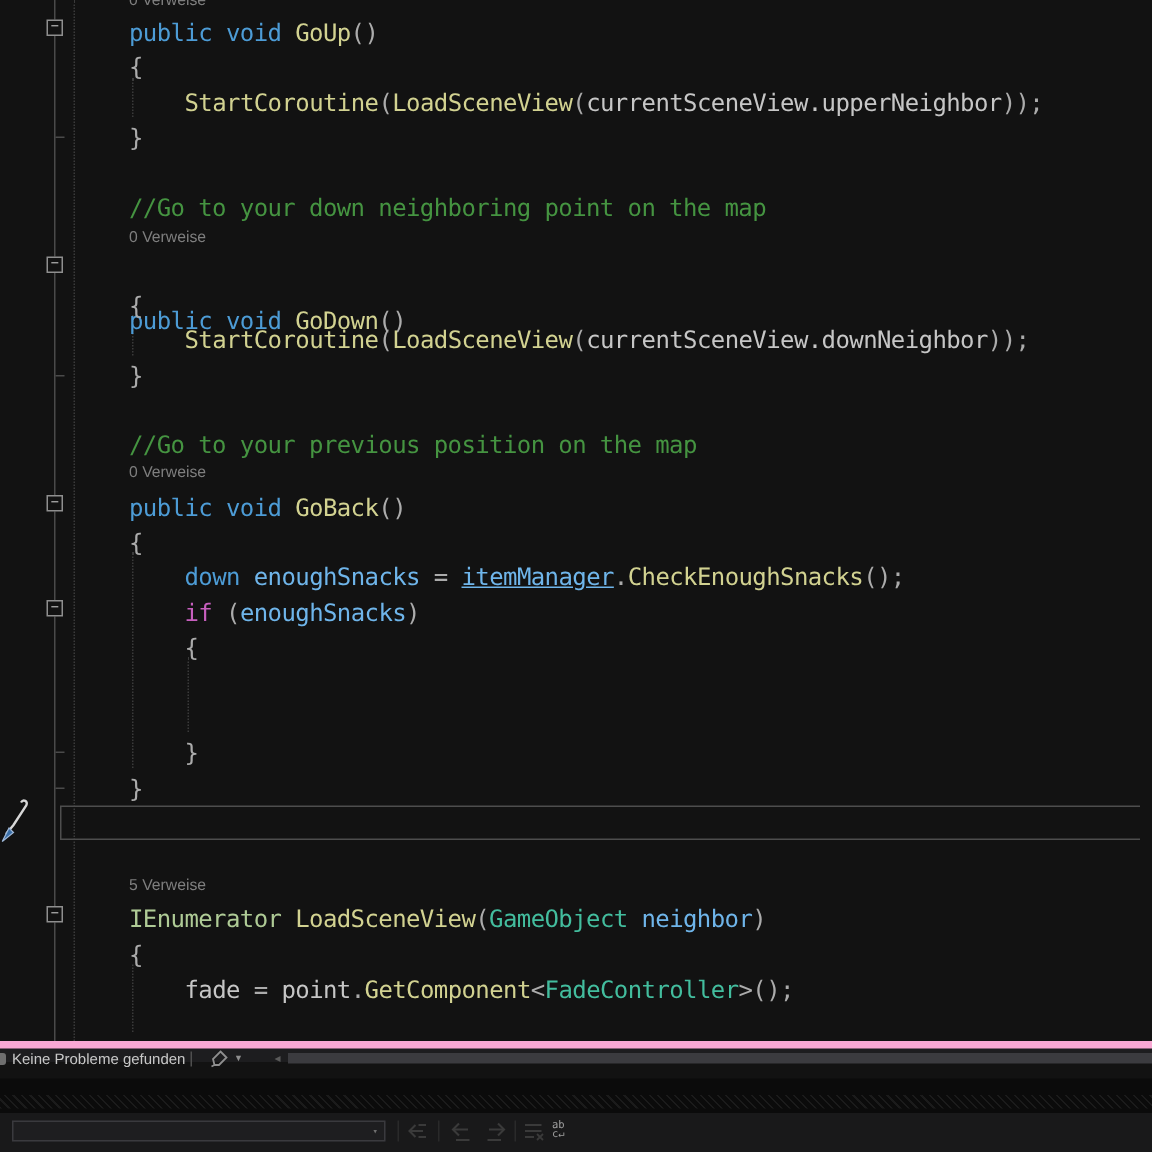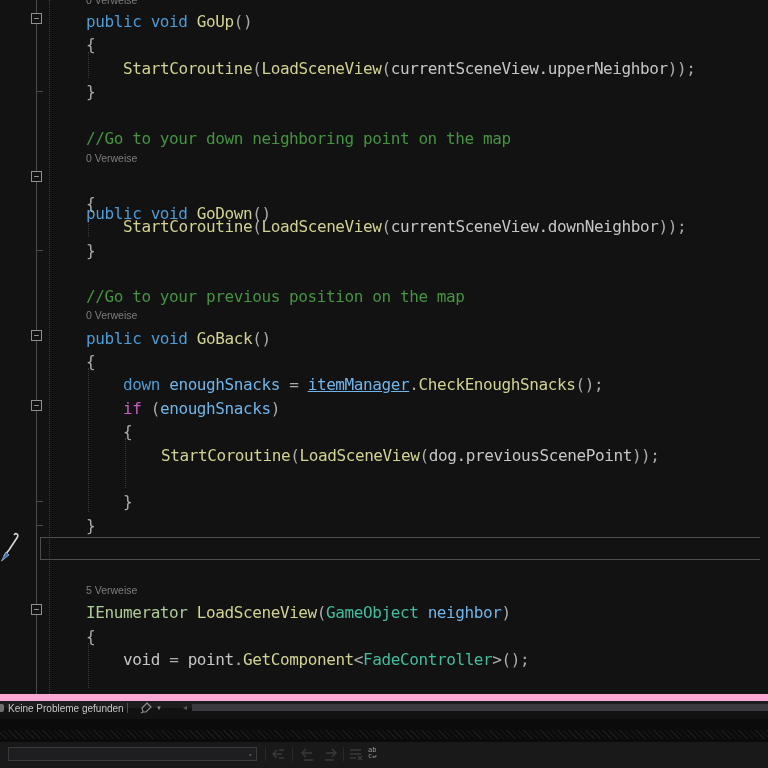--- a/index.html
+++ b/index.html
@@ -18,21 +18,21 @@
   .line.lens{font-size:10.5px;line-height:14px;font-family:"Liberation Sans",sans-serif;letter-spacing:0;}
   .kw{color:#4d9cd6}.ctrl{color:#c75fbe}.m{color:#d2d291}.ty{color:#43bd9e}
   .iface{color:#afcb96}.v{color:#6fb5ea}.vu{color:#6fb5ea;text-decoration:underline}
   .txt{color:#c6c6c6}.op{color:#ababab}.com{color:#459441}.lens{color:#7e7e7e}
 
   
   #cursor{position:absolute;left:0;top:532px;z-index:30;}
 
   
   #healthbar{position:absolute;left:0;top:694px;width:768px;height:14px;background:#1d1d1f;
-    border-top:7px solid #f9a8d4;box-sizing:border-box;z-index:20;
+    border-top:5px solid #f9a8d4;box-sizing:border-box;z-index:20;
     font-family:"Liberation Sans",sans-serif;font-size:10px;color:#c8c8c8;}
   #health-sliver{position:absolute;left:-2px;top:3px;width:6px;height:8px;background:#6f6f6f;border-radius:2px;}
   #health-text{position:absolute;left:8px;top:2px;}
   .vsep{position:absolute;top:2px;width:1px;height:10px;background:#4f4f4f;}
   #broom{position:absolute;left:139px;top:1px;}
   .caret{position:absolute;font-size:6px;color:#8f8f8f;top:4px;}
   #hscroll-arrow{position:absolute;left:183px;top:3px;font-size:8px;color:#5a5a5a;line-height:8px;}
   #hscroll-thumb{position:absolute;left:192px;top:3px;width:576px;height:7px;background:#3b3b3f;}
 
   
@@ -83,27 +83,26 @@
       <div class="line" style="left: 86px; top: 192px;"><span class="op">{</span></div>
       <div class="line" style="left: 123px; top: 215px;"><span class="m">StartCoroutine</span><span class="op">(</span><span class="m">LoadSceneView</span><span class="op">(</span><span class="txt">currentSceneView.downNeighbor</span><span class="op">));</span></div>
       <div class="line" style="left: 86px; top: 239px;"><span class="op">}</span></div>
       <div class="line" style="left: 86px; top: 285px;"><span class="com">//Go to your previous position on the map</span></div>
       <div class="line lens" style="left: 86px; top: 308px;"><span class="lens">0 Verweise</span></div>
       <div class="line" style="left: 86px; top: 327px;"><span class="kw">public void </span><span class="m">GoBack</span><span class="op">()</span></div>
       <div class="line" style="left: 86px; top: 350px;"><span class="op">{</span></div>
       <div class="line" style="left: 123px; top: 373px;"><span class="kw">down </span><span class="v">enoughSnacks</span><span class="op"> = </span><span class="vu">itemManager</span><span class="op">.</span><span class="m">CheckEnoughSnacks</span><span class="op">();</span></div>
       <div class="line" style="left: 123px; top: 397px;"><span class="ctrl">if</span><span class="op"> (</span><span class="v">enoughSnacks</span><span class="op">)</span></div>
       <div class="line" style="left: 123px; top: 420px;"><span class="op">{</span></div>
-      <div class="line" style="left: 161px; top: 444px;"><span class="m">StartCoroutine</span><span class="op">(</span><span class="m">LoadSceneView</span><span class="op">(</span><span class="txt">dog.previousScenePoint</span><span class="op">));</span></div>
       <div class="line" style="left: 123px; top: 490px;"><span class="op">}</span></div>
       <div class="line" style="left: 86px; top: 514px;"><span class="op">}</span></div>
       <div class="line lens" style="left: 86px; top: 583px;"><span class="lens">5 Verweise</span></div>
       <div class="line" style="left: 86px; top: 601px;"><span class="iface">IEnumerator </span><span class="m">LoadSceneView</span><span class="op">(</span><span class="ty">GameObject</span><span class="op"> </span><span class="v">neighbor</span><span class="op">)</span></div>
       <div class="line" style="left: 86px; top: 625px;"><span class="op">{</span></div>
-      <div class="line" style="left: 123px; top: 648px;"><span class="txt">void</span><span class="op"> = </span><span class="txt">point</span><span class="op">.</span><span class="m">GetComponent</span><span class="op">&lt;</span><span class="ty">FadeController</span><span class="op">&gt;();</span></div>
+      <div class="line" style="left: 123px; top: 648px;"><span class="txt">fade</span><span class="op"> = </span><span class="txt">point</span><span class="op">.</span><span class="m">GetComponent</span><span class="op">&lt;</span><span class="ty">FadeController</span><span class="op">&gt;();</span></div>
       <div class="line" style="left: 123px; top: 691px;"><span class="com">//starts Animation</span></div>
       <div class="fold" style="top: 13px;">−</div>
       <div class="fold" style="top: 171px;">−</div>
       <div class="fold" style="top: 330px;">−</div>
       <div class="fold" style="top: 400px;">−</div>
       <div class="fold" style="top: 604px;">−</div>
     </div>
 
   <div id="cursor">
     <svg width="20" height="32" viewBox="0 0 20 32">

